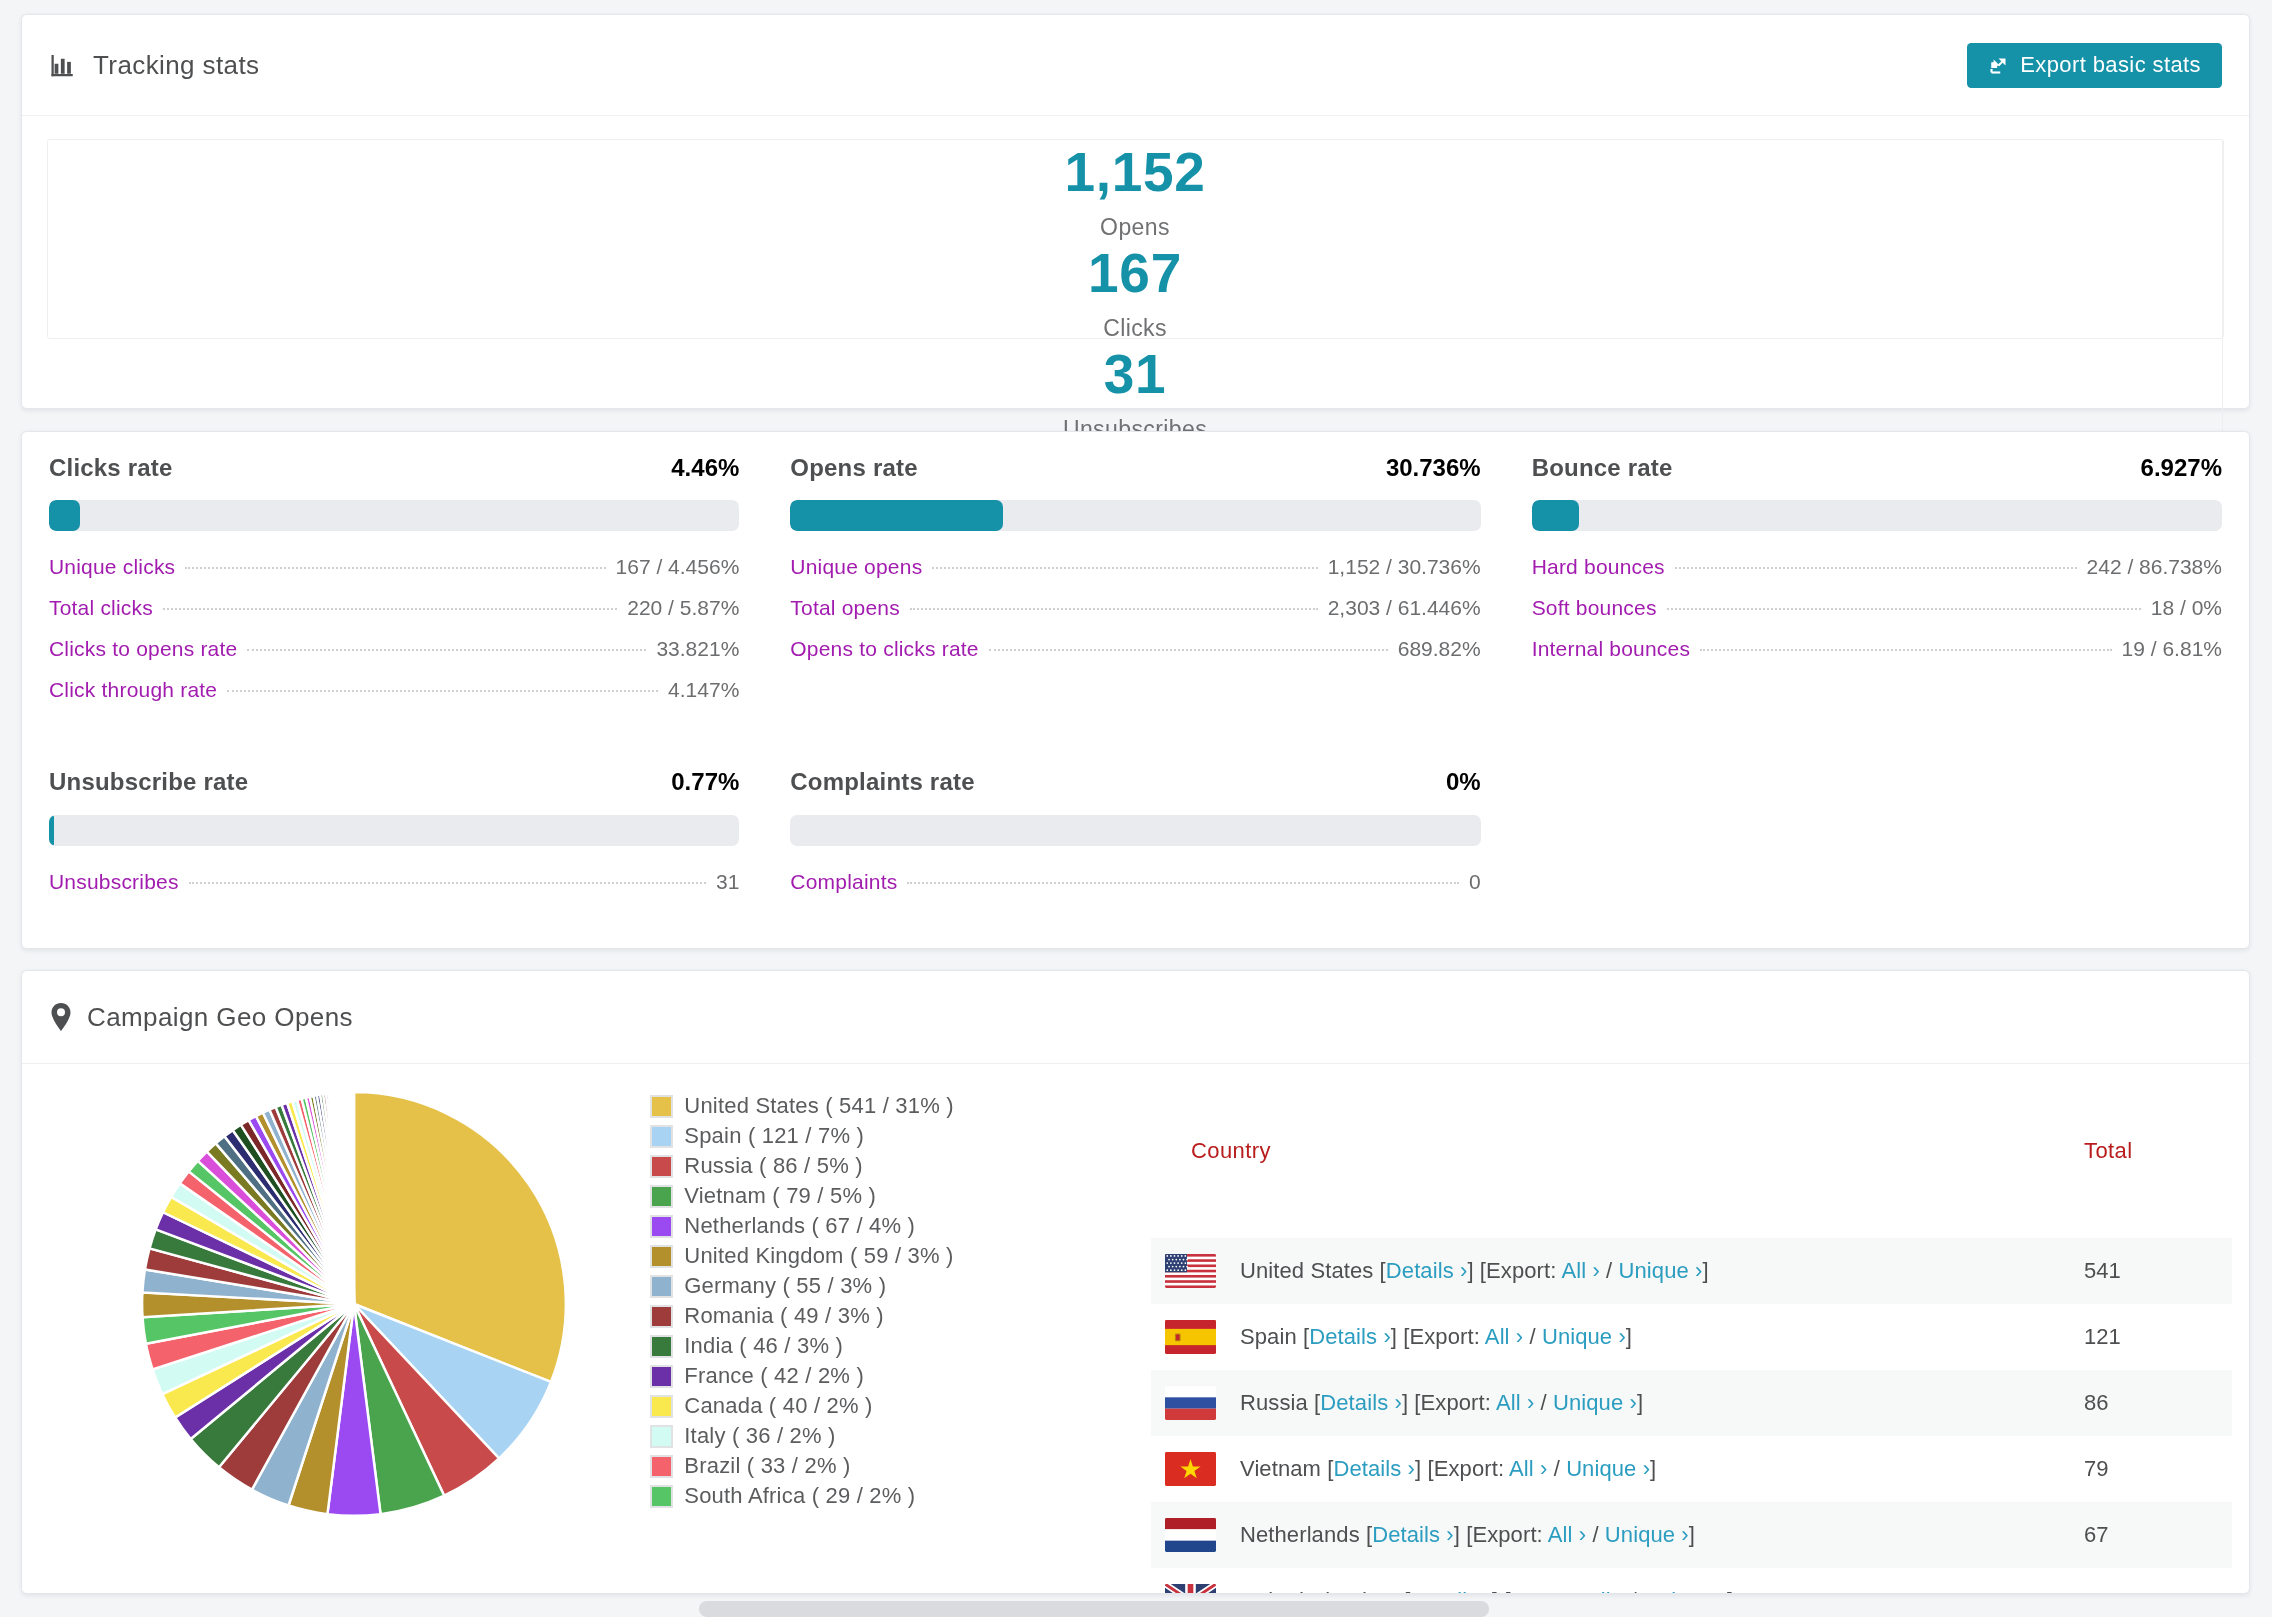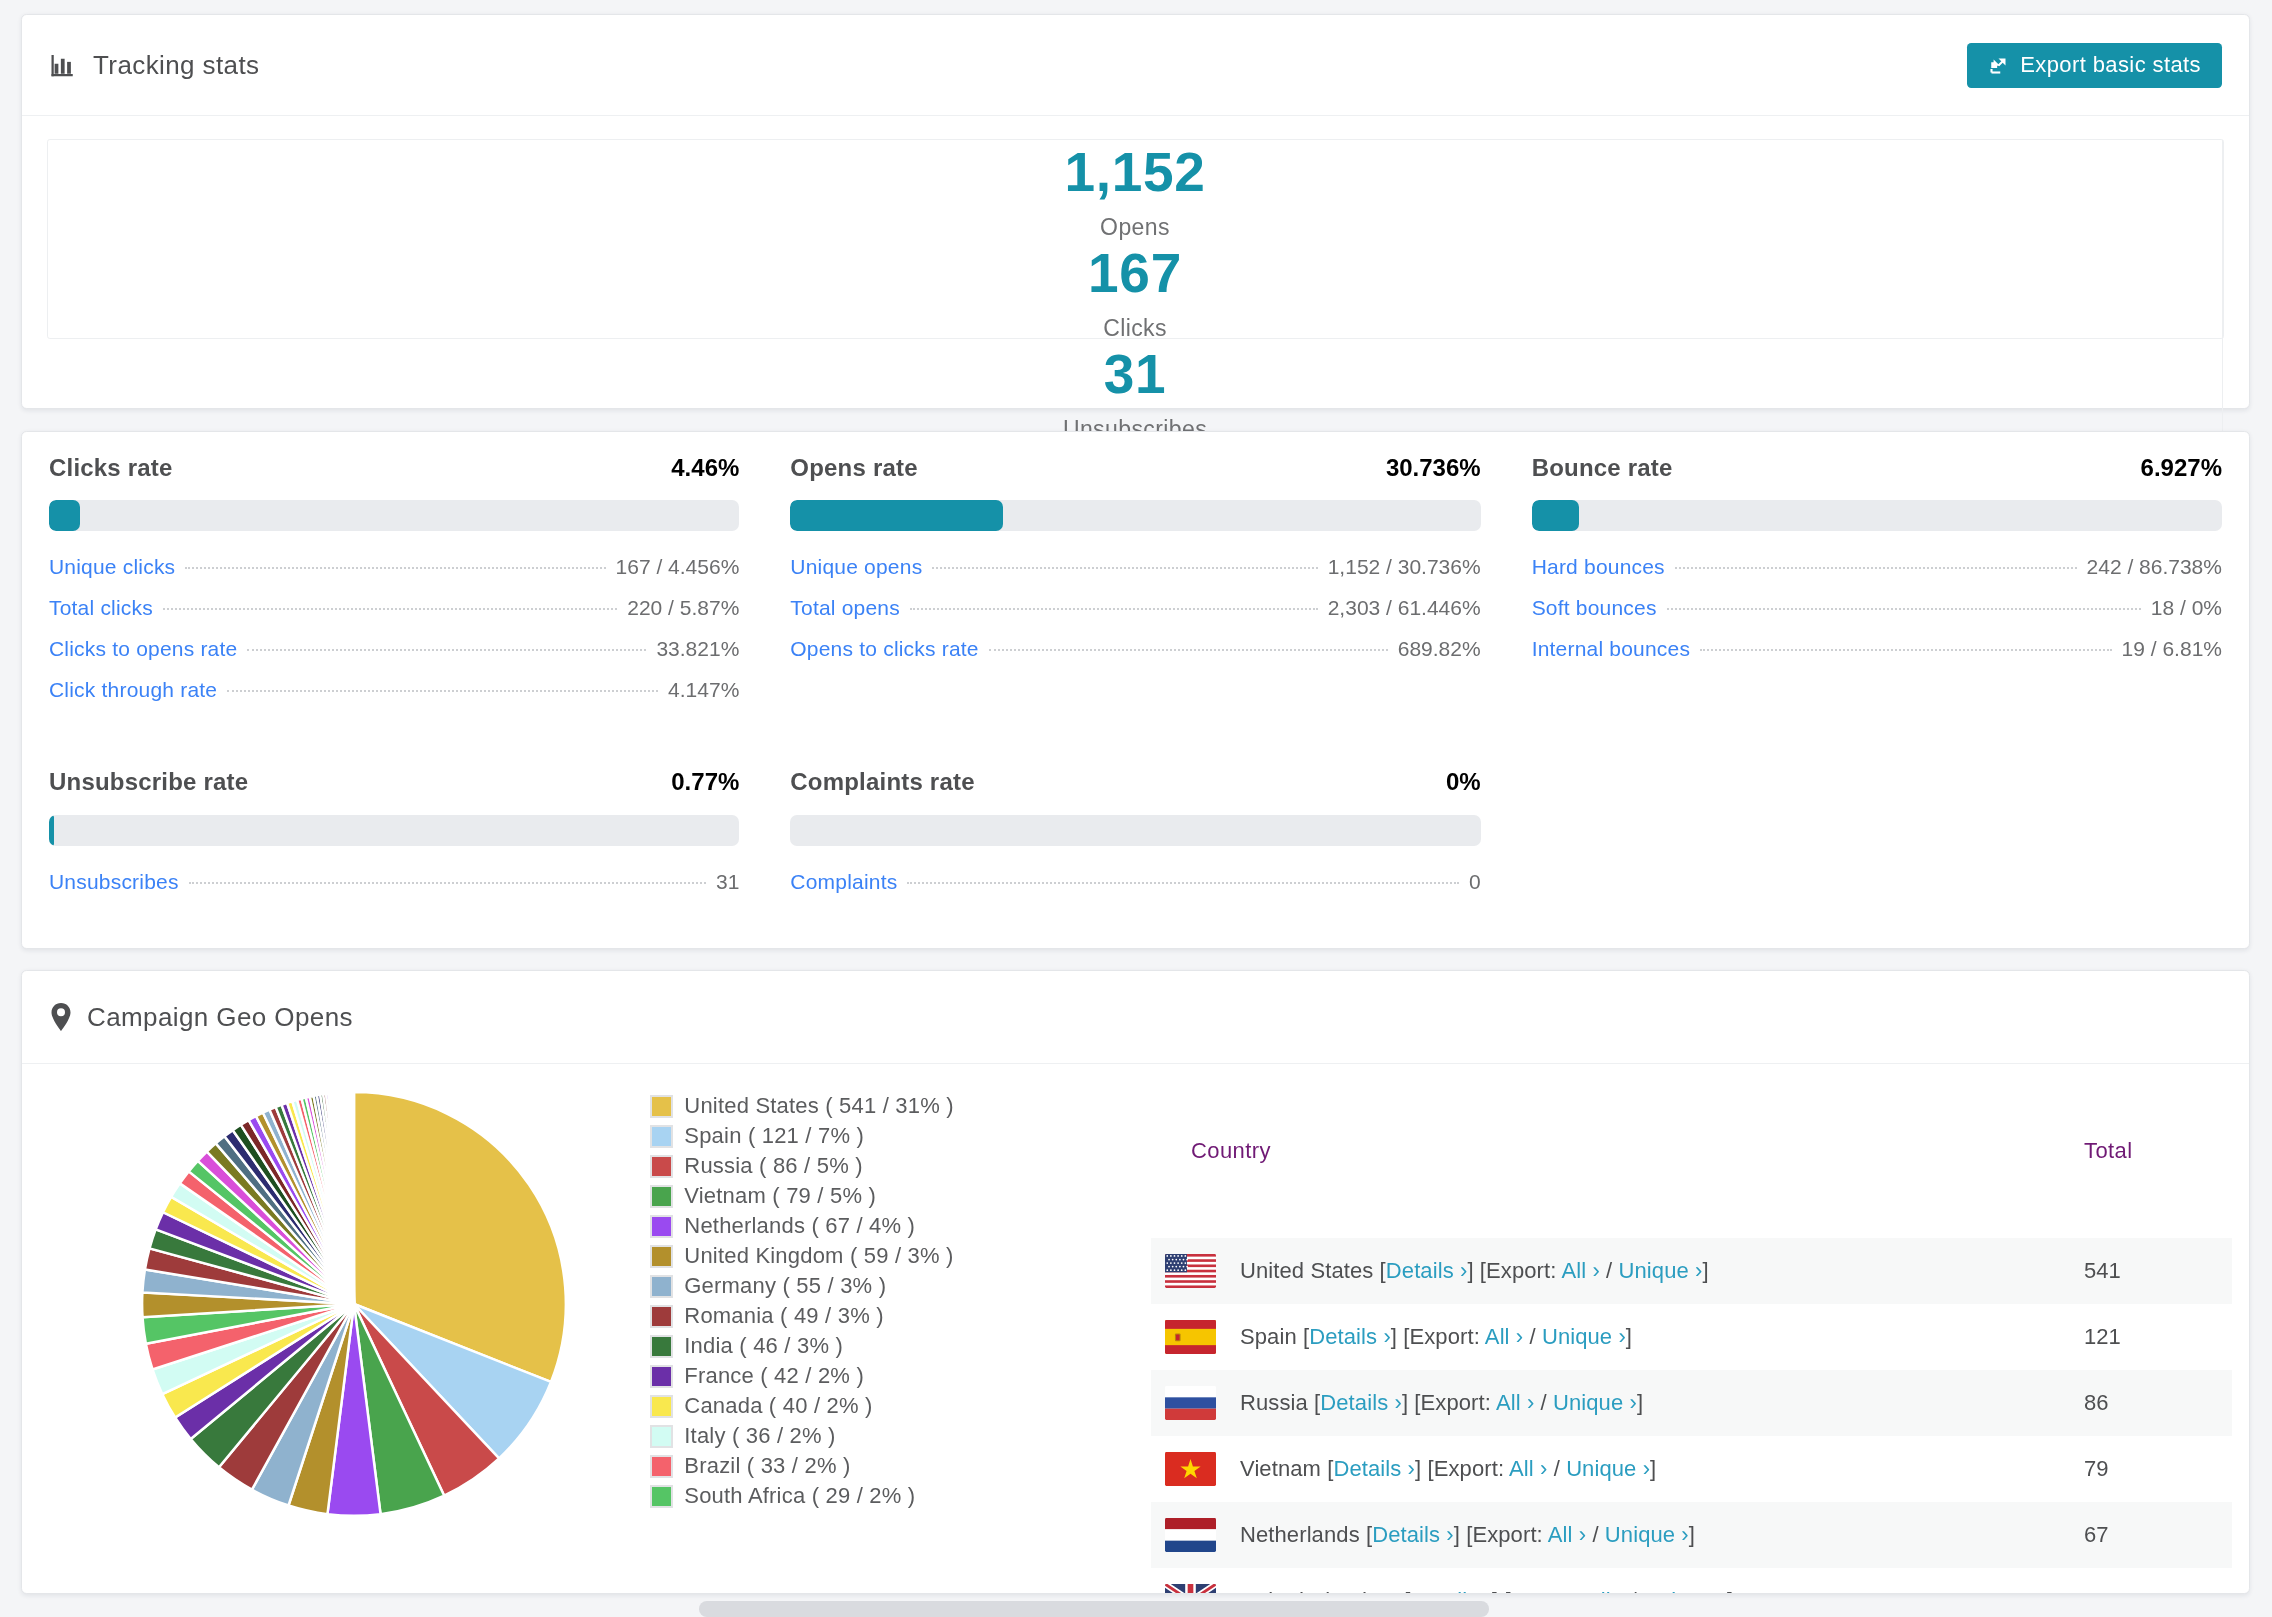--- a/index.html
+++ b/index.html
@@ -45,35 +45,35 @@
     display:grid;grid-template-columns:repeat(3,1fr);
     column-gap:51px;row-gap:49px;padding:22px 27px 0 27px;
   }
   .rate-head{display:flex;align-items:baseline;}
   .rate-title{font-size:24px;font-weight:700;color:#4e4f51;letter-spacing:0.2px;}
   .rate-value{margin-left:auto;font-size:24px;font-weight:700;color:#000000;}
   .bar{margin-top:18.4px;height:31px;background:#e9ebee;border-radius:7px;overflow:hidden;position:relative;}
   .bar-fill{position:absolute;left:0;top:0;bottom:0;background:#1591a8;border-radius:7px;}
   .rate-rows{margin-top:24px;}
   .rate-row{display:flex;align-items:baseline;height:41px;}
-  .rr-label{font-size:21px;color:#3b82f6;white-space:nowrap;letter-spacing:0.2px;}
+  .rr-label{font-size:21px;color:#a21caf;white-space:nowrap;letter-spacing:0.2px;}
   .rr-leader{flex:1;border-bottom:2.1px dotted #cdcfd2;margin:0 10px;transform:translateY(-5px);}
   .rr-value{font-size:21px;color:#6c6d6f;white-space:nowrap;}
   
   #card-geo{top:970px;height:624px;overflow:hidden;}
   #card-geo .card-header{height:92px;border-bottom:1.4px solid #eef0f2;}
   .geo-body{position:relative;height:531px;}
   .pie-wrap{position:absolute;left:106px;top:14px;width:452px;height:452px;}
   .legend{position:absolute;left:628px;top:27px;width:480px;}
   .legend-item{display:flex;align-items:center;height:30px;}
   .legend-swatch{width:19px;height:19px;border:2.1px solid #e1e2e4;margin-right:11.3px;flex:0 0 auto;}
   .legend-label{font-size:22px;color:#5b5c5e;letter-spacing:0.2px;white-space:nowrap;}
   .geo-table{position:absolute;left:1129px;top:0;width:1081px;}
   .geo-thead{display:flex;align-items:center;height:174px;padding-bottom:0;}
-  .geo-thead .th{font-size:22px;color:#701a75;letter-spacing:0.4px;}
+  .geo-thead .th{font-size:22px;color:#b91c1c;letter-spacing:0.4px;}
   .th-country{margin-left:40px;}
   .th-total{position:absolute;left:933px;}
   .geo-row{display:flex;align-items:center;height:66px;position:relative;}
   .geo-row.alt{background:#f7f8f8;}
   .flag{width:51px;height:34px;margin-left:14px;flex:0 0 auto;display:block;border-radius:1.4px;overflow:hidden;}
   .flag svg{display:block;width:51px;height:34px;}
   .row-text{font-size:22px;color:#4e4f51;margin-left:24px;white-space:nowrap;letter-spacing:0.1px;}
   .lnk{color:#2b9dc0;text-decoration:none;cursor:pointer;}
   .row-total{position:absolute;left:933px;font-size:22px;color:#4e4f51;}
   .bottom-bar{

